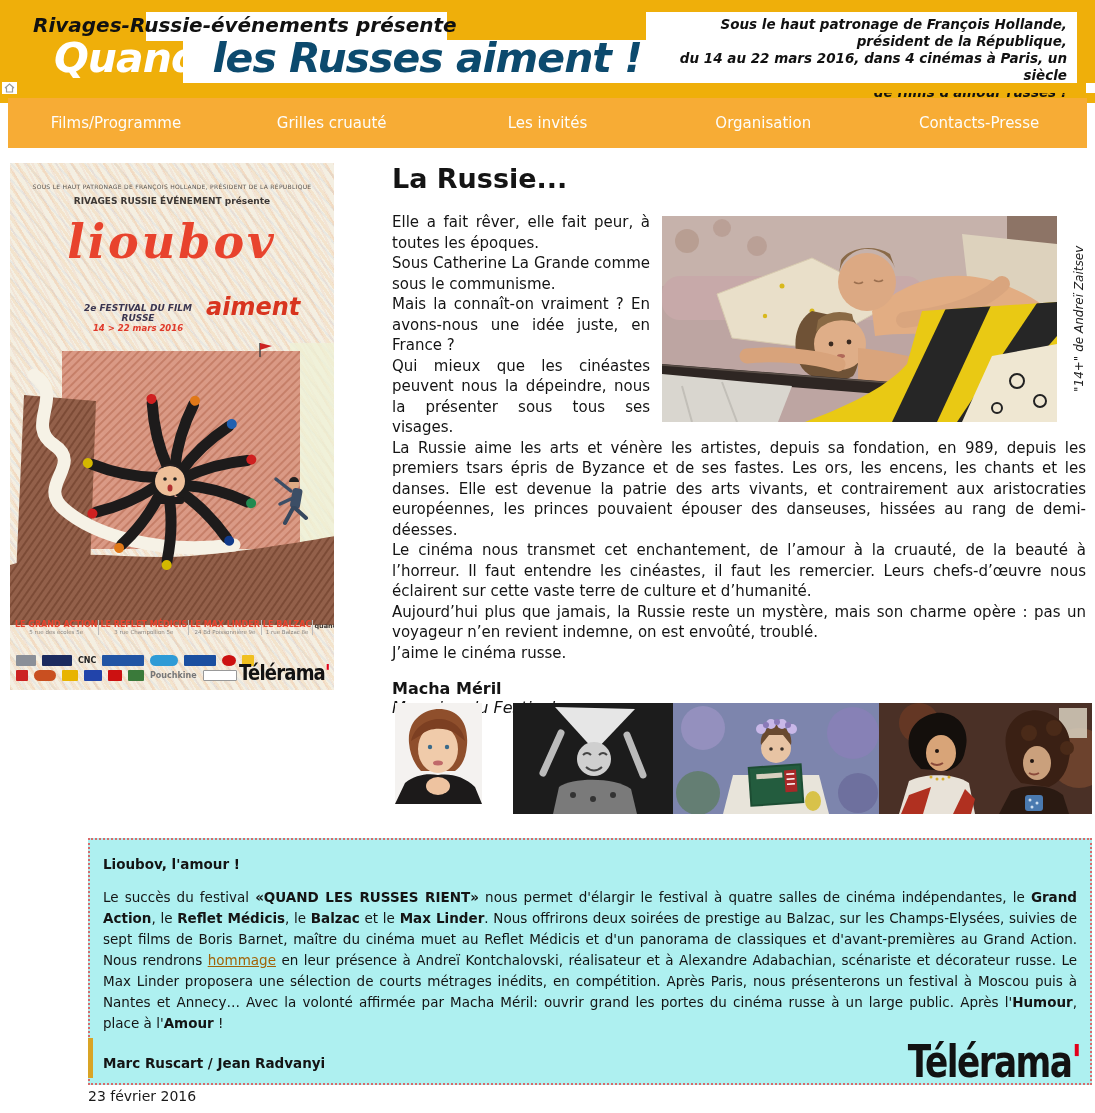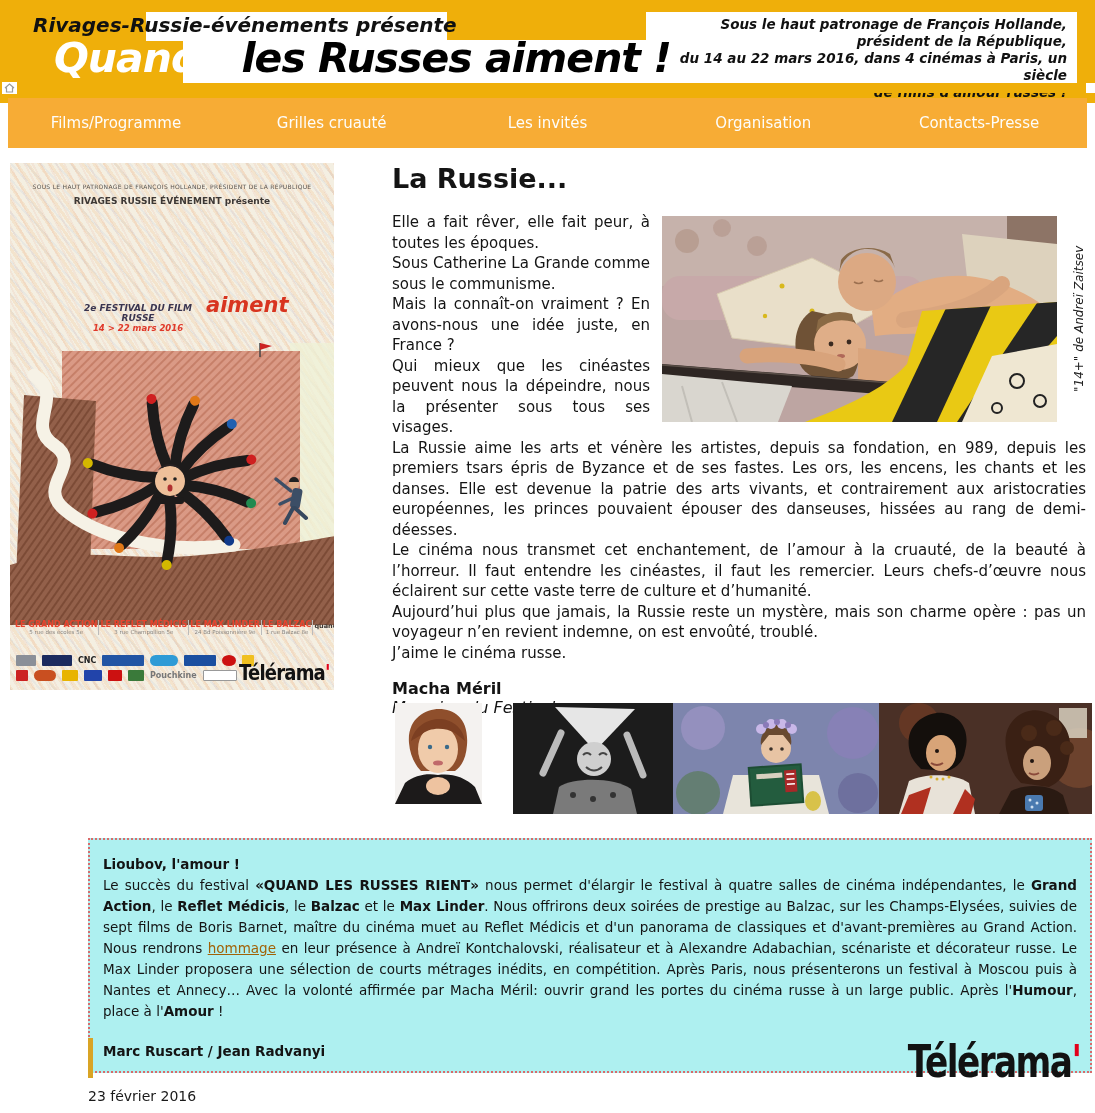--- a/index.html
+++ b/index.html
@@ -8,21 +8,21 @@
 
   
   .header { position:absolute; left:0; top:0; width:1095px; height:103px; background:#efaf0a; }
   .wbox { position:absolute; background:#fff; }
   .wbox1 { left:146px; top:12px; width:301px; height:29px; }
   .wbox2 { left:183px; top:40px; width:472px; height:43px; }
   .wbox3 { left:646px; top:12px; width:431px; height:71px; }
   .presenter { position:absolute; left:33px; top:13px; font-size:20px; font-weight:bold; font-style:italic; color:#111; white-space:nowrap; }
   .bigtitle { position:absolute; left:30px; top:34px; font-size:41px; font-weight:bold; font-style:italic; white-space:nowrap; letter-spacing:-1px; }
   .bigtitle .tw { color:#fff;margin-left:24px; }
-  .bigtitle .tr { color:#000000;margin-left:29px; }
+  .bigtitle .tr { color:#0c4a6e; }
   .patronage { position:absolute; left:646px; top:16px; width:421px; text-align:right; font-size:13.5px; line-height:17px; font-weight:bold; font-style:italic; color:#111; }
   .goldrow { position:absolute; left:0; top:83px; width:1086px; height:10px; background:#efaf0a; }
   .goldrow-endwhite { position:absolute; left:1086px; top:83px; width:9px; height:10px; background:#fff; }
   .home-btn { position:absolute; left:2px; top:82px; width:15px; height:12px; background:#fff; display:flex; align-items:center; justify-content:center; }
 
   
   .nav { position:absolute; left:8px; top:98px; width:1079px; height:50px; background:#f7ac35; display:flex; }
   .nav-item { flex:1; display:flex; align-items:center; justify-content:center; color:#fdfdfb; font-size:15px; cursor:pointer; }
 
   
@@ -32,21 +32,21 @@
       repeating-linear-gradient(48deg, rgba(120,160,220,.09) 0 2px, rgba(0,0,0,0) 2px 11px),
       repeating-linear-gradient(62deg, rgba(220,90,60,.07) 0 2px, rgba(0,0,0,0) 2px 7px),
       #f4efe2; }
   .poster-pat { position:absolute; left:0; top:20px; width:100%; text-align:center; font-size:6px; color:#5a5550; letter-spacing:.3px; }
   .poster-pres { position:absolute; left:0; top:33px; width:100%; text-align:center; font-size:9px; font-weight:bold; color:#3d3835; }
   .poster-script { position:absolute; left:0; top:52px; width:100%; text-align:center; font-family:"DejaVu Serif", serif; font-style:italic; font-weight:bold; font-size:46px; color:#e8432d; letter-spacing:3px; }
   .poster-t1 { position:absolute; left:0; top:108px; width:100%; text-align:center; font-size:26px; font-weight:bold; color:#453c46; letter-spacing:-.5px; }
   .poster-sub { position:absolute; left:58px; top:140px; width:140px; text-align:center; }
   .poster-sub .f { font-size:9px; font-weight:bold; font-style:italic; color:#3a3550; display:block; }
   .poster-sub .d { font-size:8.5px; font-weight:bold; font-style:italic; color:#e0392a; display:block; }
-  .poster-t2 { position:absolute; left:196px; top:130px; font-size:21px; font-weight:bold; font-style:italic; color:#d8341f; }
+  .poster-t2 { position:absolute; left:196px; top:130px; font-size:24px; font-weight:bold; font-style:italic; color:#d8341f; }
   .poster-illu { position:absolute; left:0; top:180px; }
   .poster-cinemas { position:absolute; left:4px; top:438px; width:334px; display:flex; align-items:flex-start;margin-top:19px; }
   .cin { flex:1.1; text-align:center; border-right:1px solid #bbb; padding:0 1px; }
   .cin:last-child, .cin.web { border-right:none; }
   .cin .n { font-size:8px; font-weight:bold; color:#e8432d; white-space:nowrap; display:block; }
   .cin .a { font-size:5.5px; color:#8a8580; display:block; }
   .cin.web { flex:.9; font-size:6.5px; font-weight:bold; color:#3d3835; padding-top:2px; }
   .poster-logos { position:absolute; left:6px; top:492px; width:250px; display:flex; flex-wrap:wrap; gap:4px 6px; align-items:center; }
   .chip { height:11px; border-radius:1px; }
   .chip.txt { font-size:8px; font-weight:bold; color:#222; height:auto; }
@@ -65,21 +65,21 @@
   .author .nm { font-weight:bold; display:block; }
   .author .rl { font-style:italic; display:block; }
 
   
   .photo-row { position:absolute; left:395px; top:703px; width:700px; height:112px; }
   .portrait { position:absolute; left:0; top:0; width:87px; height:101px; }
   .strip { position:absolute; left:118px; top:0; width:579px; height:111px; display:flex; }
 
   
   .infobox { position:absolute; left:88px; top:838px; width:1004px; min-height:188px; background:#aef0f0; border:2px dotted #d96a6a; padding:14px 13px 12px 13px; }
-  .infobox .ttl { font-size:13.5px; font-weight:bold; color:#141414; margin-bottom:0; line-height:21px; }
+  .infobox .ttl { font-size:13.5px; font-weight:bold; color:#141414; margin-bottom:12px; line-height:21px; }
   .infobox .bd { font-size:13.5px; line-height:21px; color:#141414; text-align:justify; }
   .infobox .bd b { font-weight:bold; }
   .infobox .bd a { color:#a16207; text-decoration:underline; cursor:pointer; }
   .infobox .sig { font-size:13.5px; font-weight:bold; color:#141414; margin-top:21px; }
 
   
   .gold-bar { position:absolute; left:88px; top:1038px; width:5px; height:40px; background:#d9a425; }
   .f-telerama { position:absolute; right:15px; top:1036px; font-size:44px; font-weight:bold; letter-spacing:-2px; color:#121212; transform:scaleX(.78); transform-origin:right; }
   .f-telerama .apo { color:#e2001a; }
   .f-date { position:absolute; left:88px; top:1088px; font-size:14px; color:#1a1a1a; }
@@ -113,20 +113,21 @@
     <div class="nav-item">Films/Programme</div>
     <div class="nav-item">Grilles cruauté</div>
     <div class="nav-item">Les invités</div>
     <div class="nav-item">Organisation</div>
     <div class="nav-item">Contacts-Presse</div>
   </div>
 
   <div class="poster">
     <div class="poster-pat">SOUS LE HAUT PATRONAGE DE FRANÇOIS HOLLANDE, PRÉSIDENT DE LA RÉPUBLIQUE</div>
     <div class="poster-pres">RIVAGES RUSSIE ÉVÉNEMENT présente</div>
+    <div class="poster-script">lioubov</div>
     <div class="poster-sub">
       <span class="f">2e FESTIVAL DU FILM RUSSE</span>
       <span class="d">14 &gt; 22 mars 2016</span>
     </div>
     <div class="poster-t2">aiment</div>
 
     <svg class="poster-illu" width="342" height="282" viewBox="0 0 342 282">
       <defs>
         <pattern id="hA" width="6" height="6" patternUnits="userSpaceOnUse" patternTransform="rotate(45)">
           <rect width="6" height="6" fill="#d8937e"></rect>

